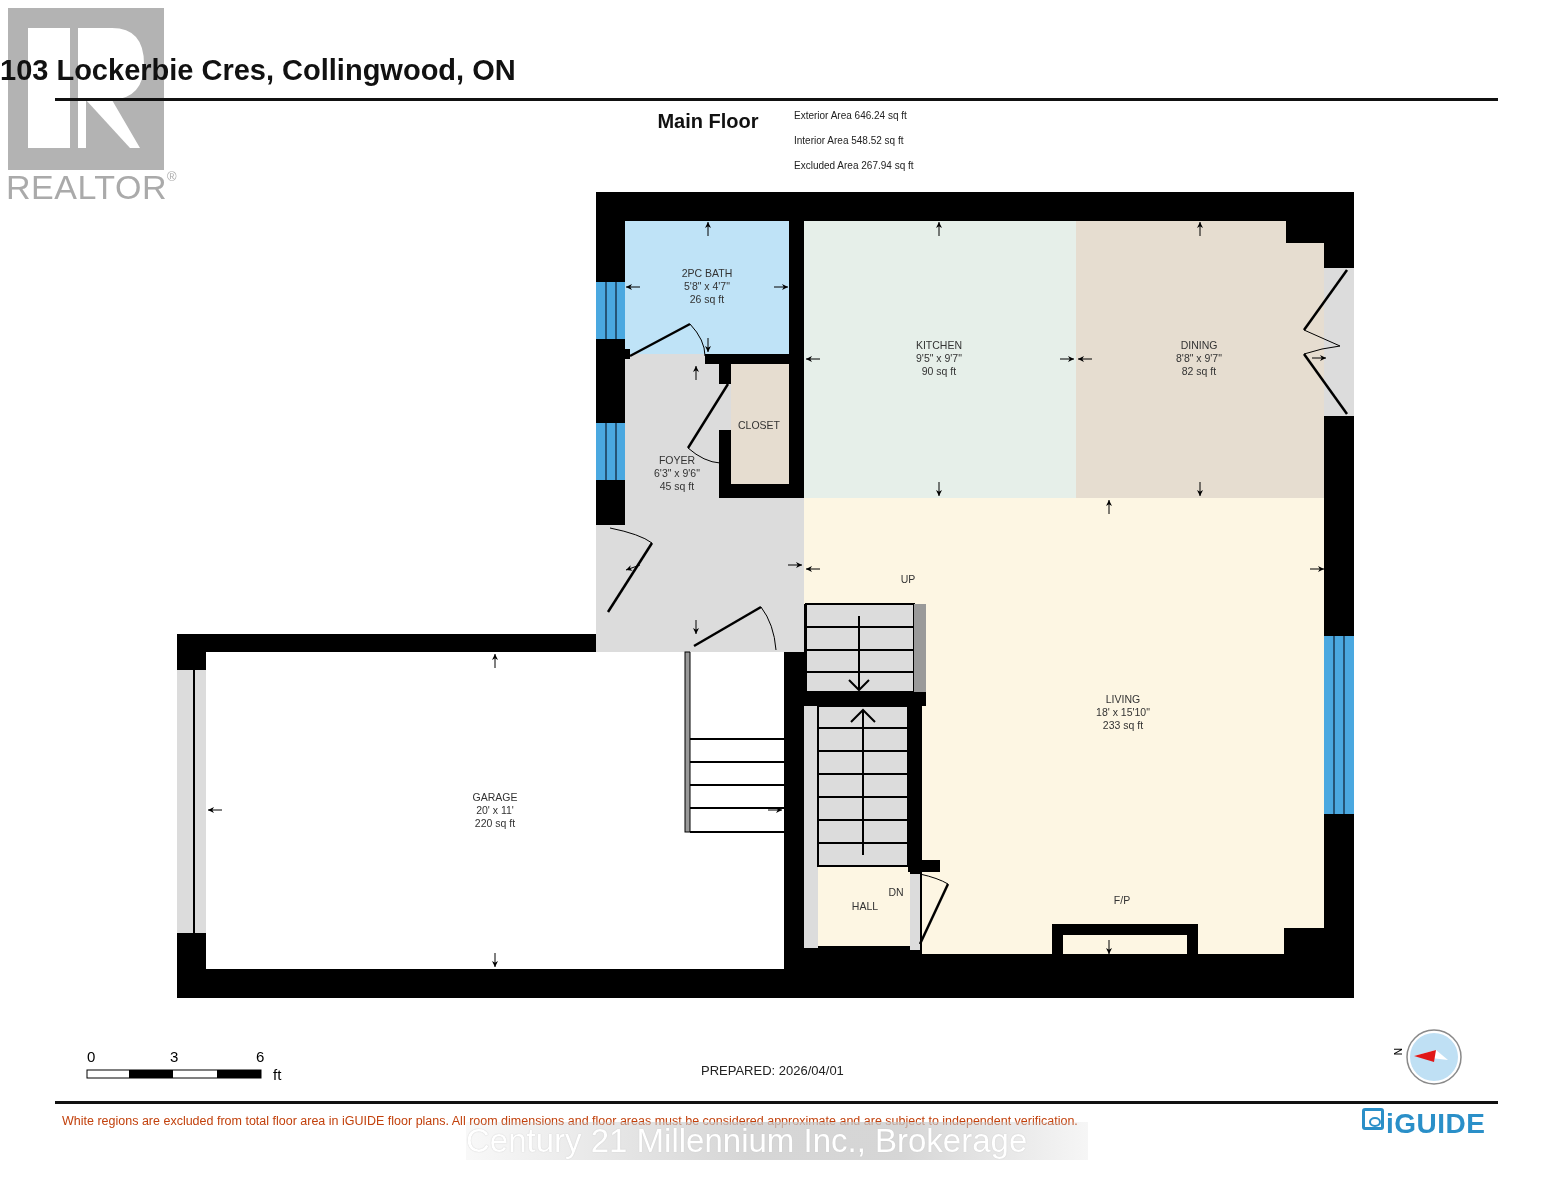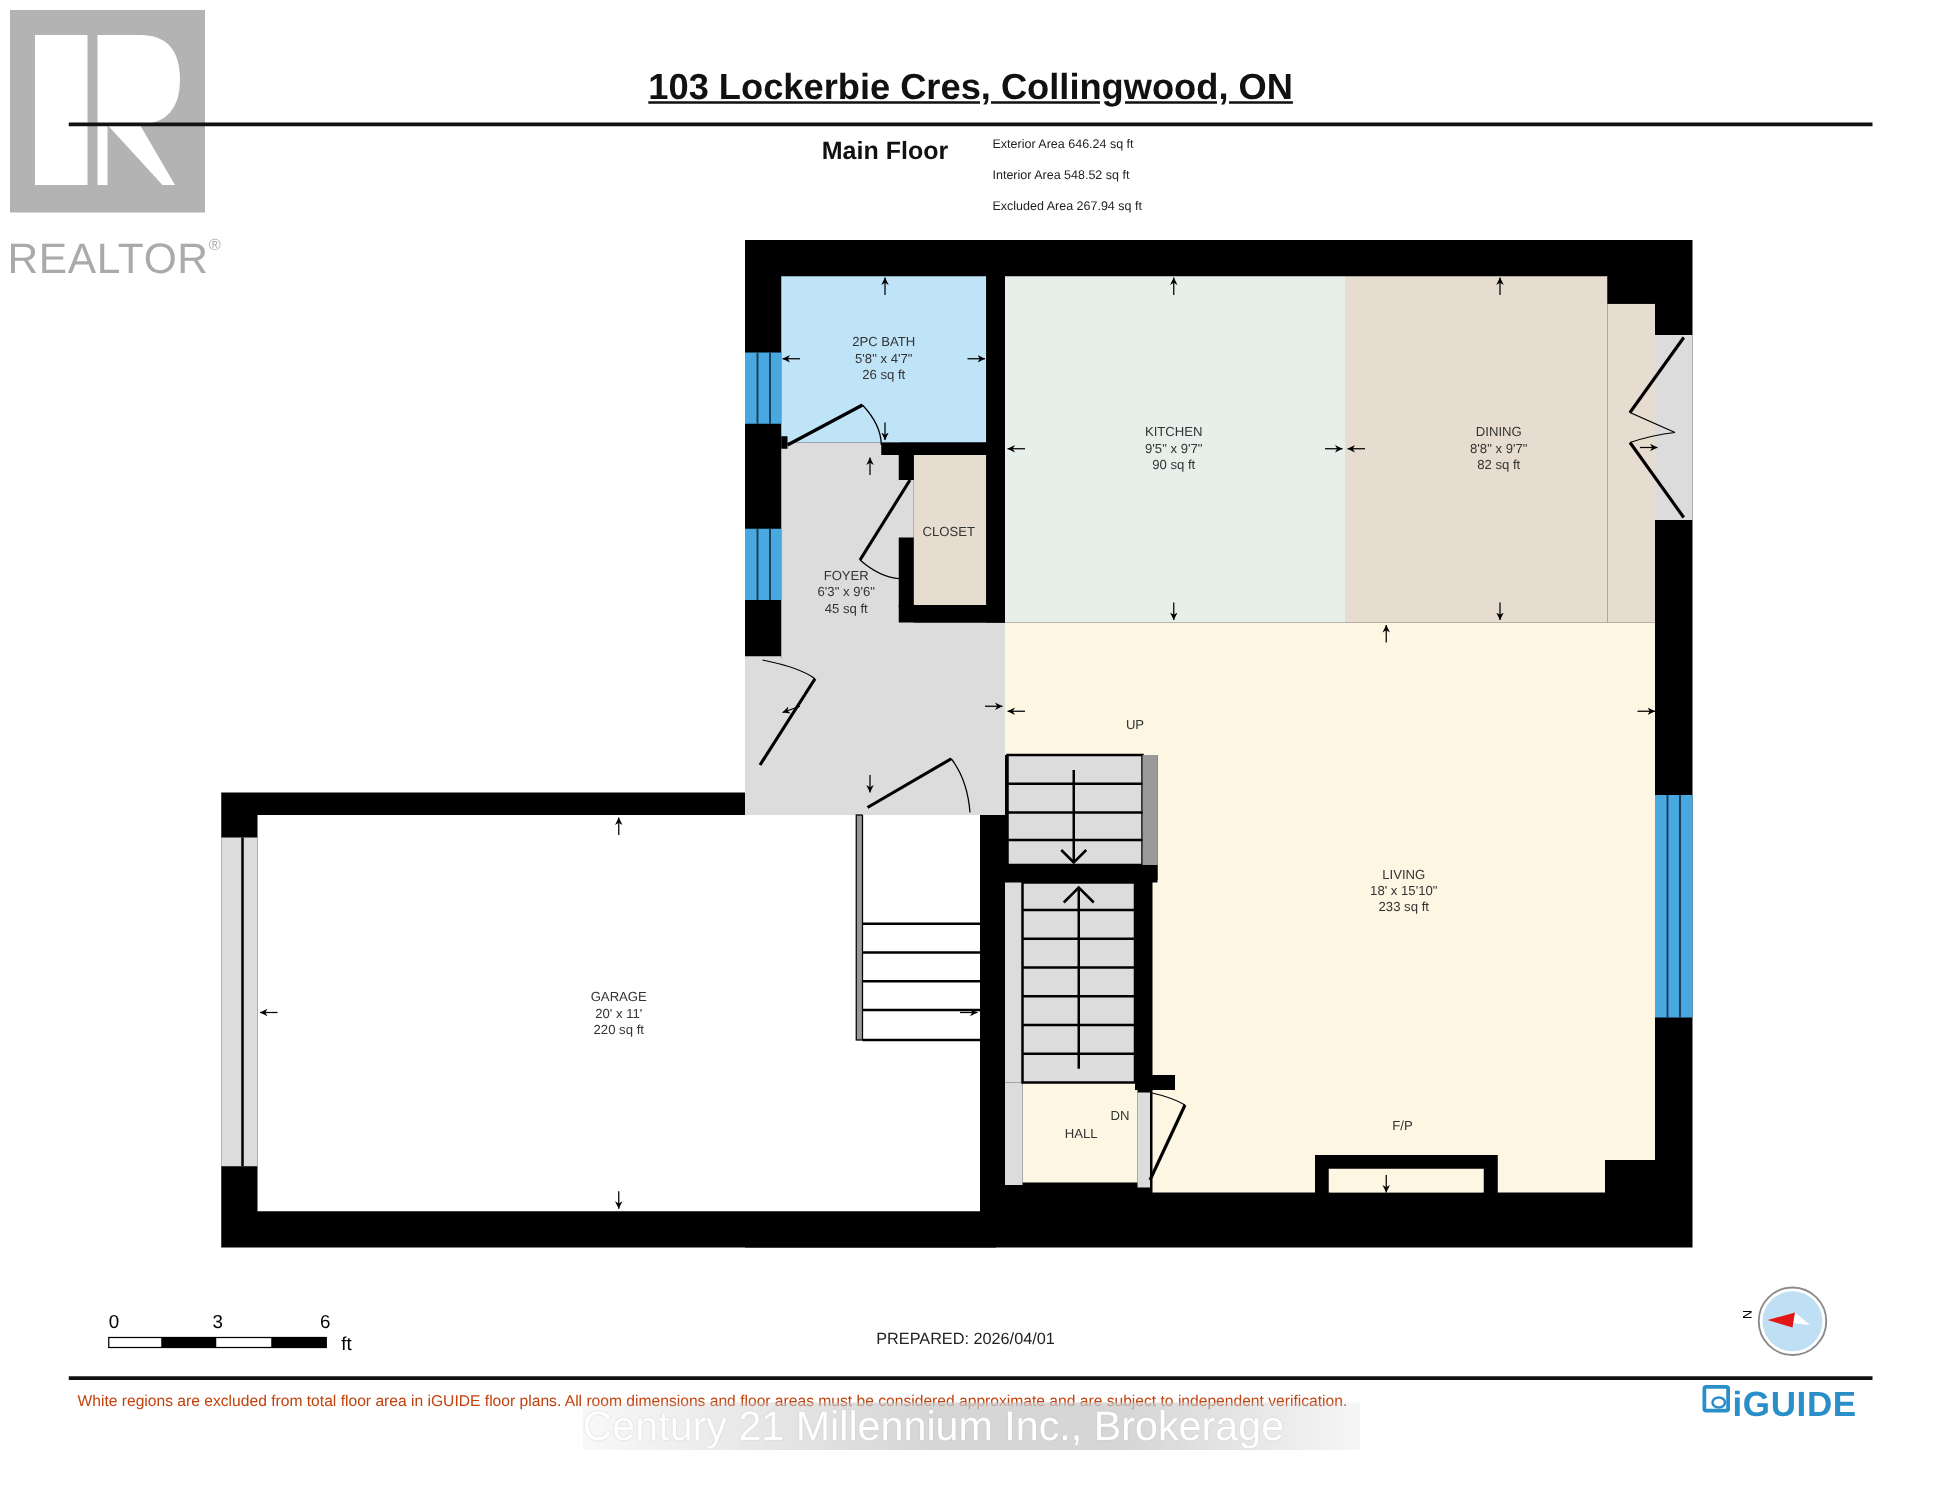--- a/index.html
+++ b/index.html
@@ -1,22 +1,22 @@
 <!DOCTYPE html>
 <html><head>
 <meta charset="utf-8">
 <style>
   html, body { margin: 0; padding: 0; background: #ffffff; }
   body { width: 1553px; height: 1200px; position: relative; overflow: hidden;
          font-family: "Liberation Sans", sans-serif; color: #111; }
   .abs { position: absolute; }
   #realtor-logo { left: 8px; top: 8px; width: 156px; height: 162px; background: #b3b3b3; }
-  #realtor-text { left: 6px; top: 168px; font-size: 34px; color: #aaaaaa; letter-spacing: 0.5px; margin-top: 20px; }
+  #realtor-text { left: 6px; top: 168px; font-size: 34px; color: #aaaaaa; letter-spacing: 0.5px; }
   #realtor-text sup { font-size: 13px; vertical-align: 18px; }
-  #title { left: 0; top: 54px; width: 1553px; text-align: center; font-size: 29px; font-weight: bold; text-decoration: underline; }
+  #title { left: 0; top: 54px; width: 1553px; font-size: 29px; font-weight: bold; }
   .rule { left: 55px; width: 1443px; height: 3px; background: #111; }
   #floor-label { left: 640px; top: 110px; width: 136px; text-align: center; font-weight: bold; font-size: 20px; }
   .area-line { left: 794px; font-size: 10px; color: #222; }
   #plan { left: 0; top: 0; }
   .room-label { font-family: "Liberation Sans", sans-serif; font-size: 10.5px; fill: #333; text-anchor: middle; }
   #scale-bar { left: 86px; top: 1048px; }
   #prepared { left: 701px; top: 1063px; font-size: 13px; color: #222; }
   #disclaimer { left: 62px; top: 1114px; font-size: 12.5px; color: #c2410c; }
   #watermark { left: 466px; top: 1122px; width: 622px; height: 38px; font-size: 33px; color: #ffffff;
                background: linear-gradient(90deg, rgba(210,210,210,0.15), rgba(200,200,200,0.75) 45%, rgba(200,200,200,0.75) 70%, rgba(210,210,210,0.2));

